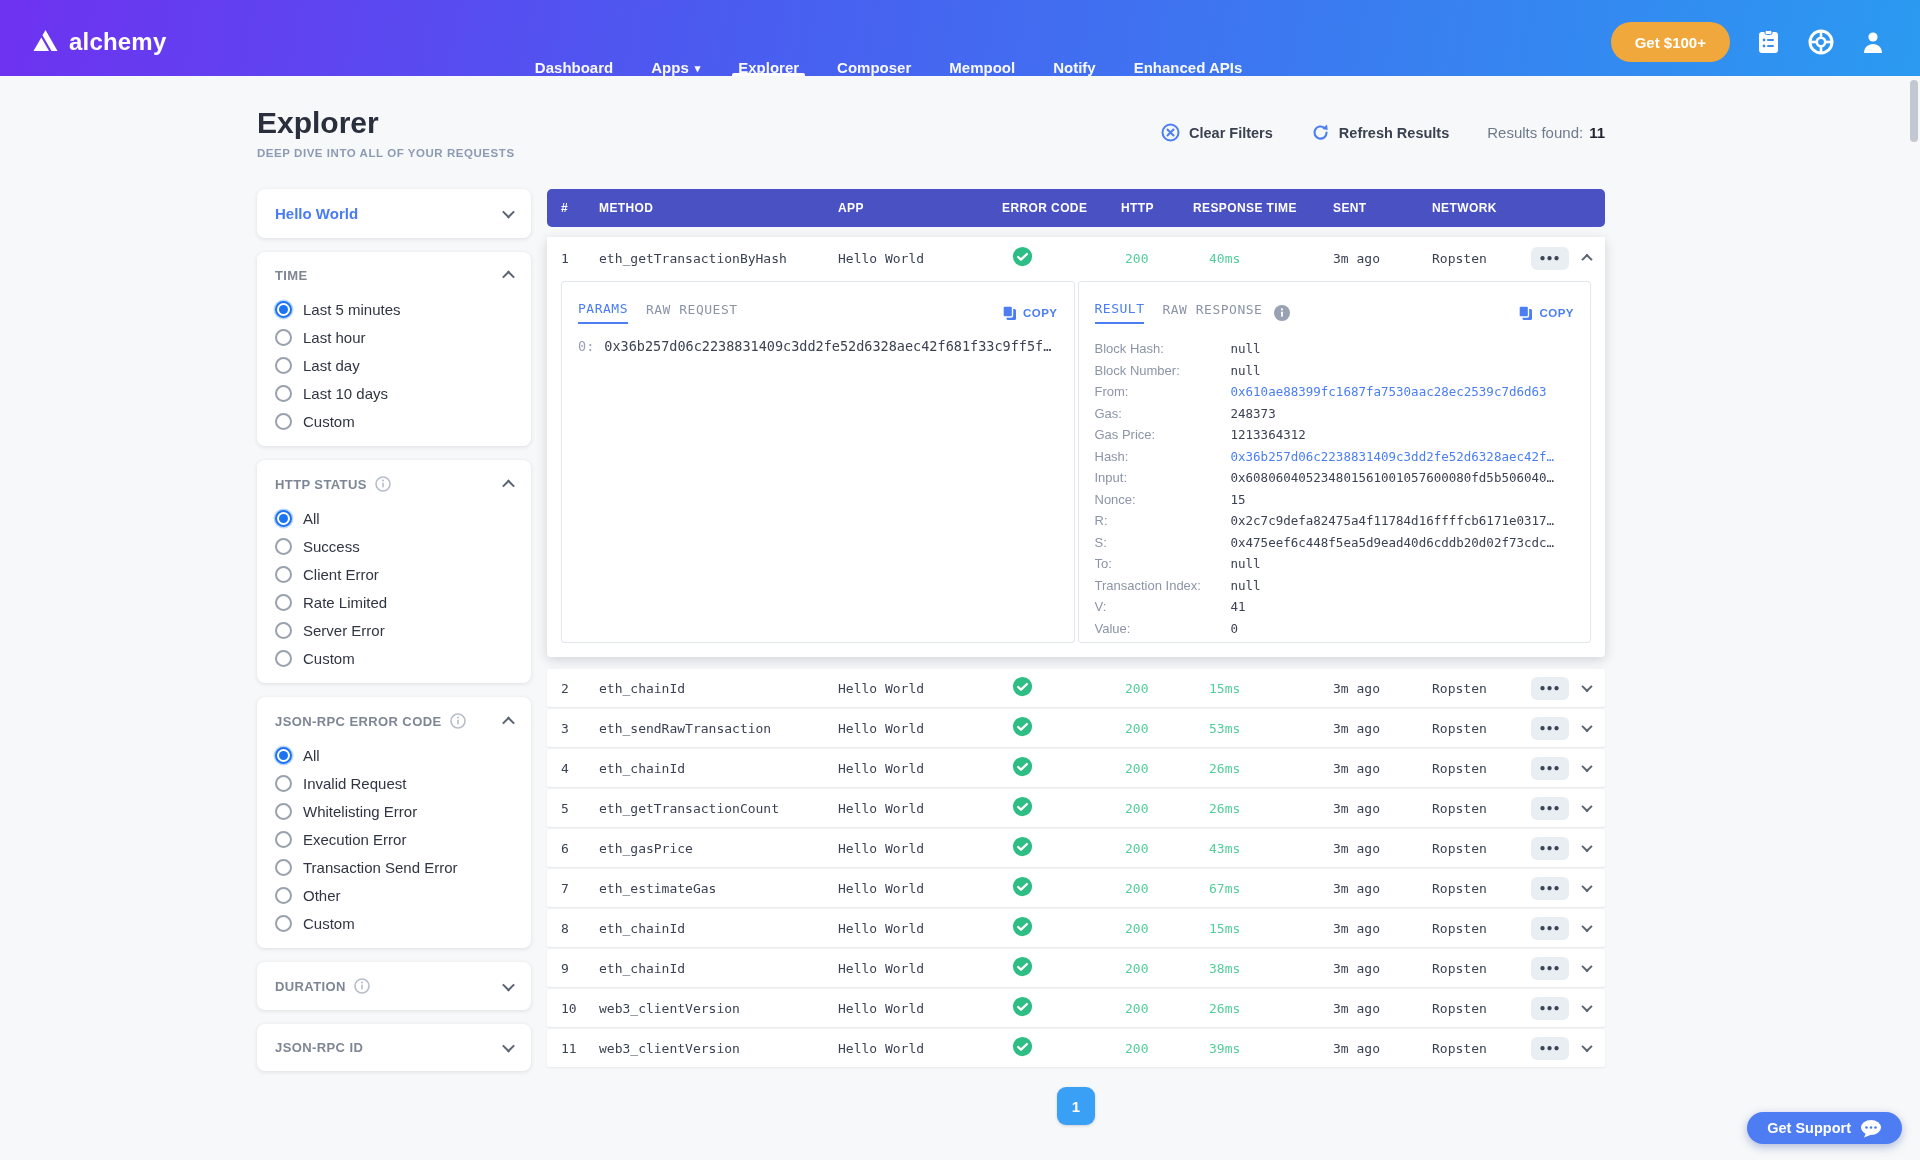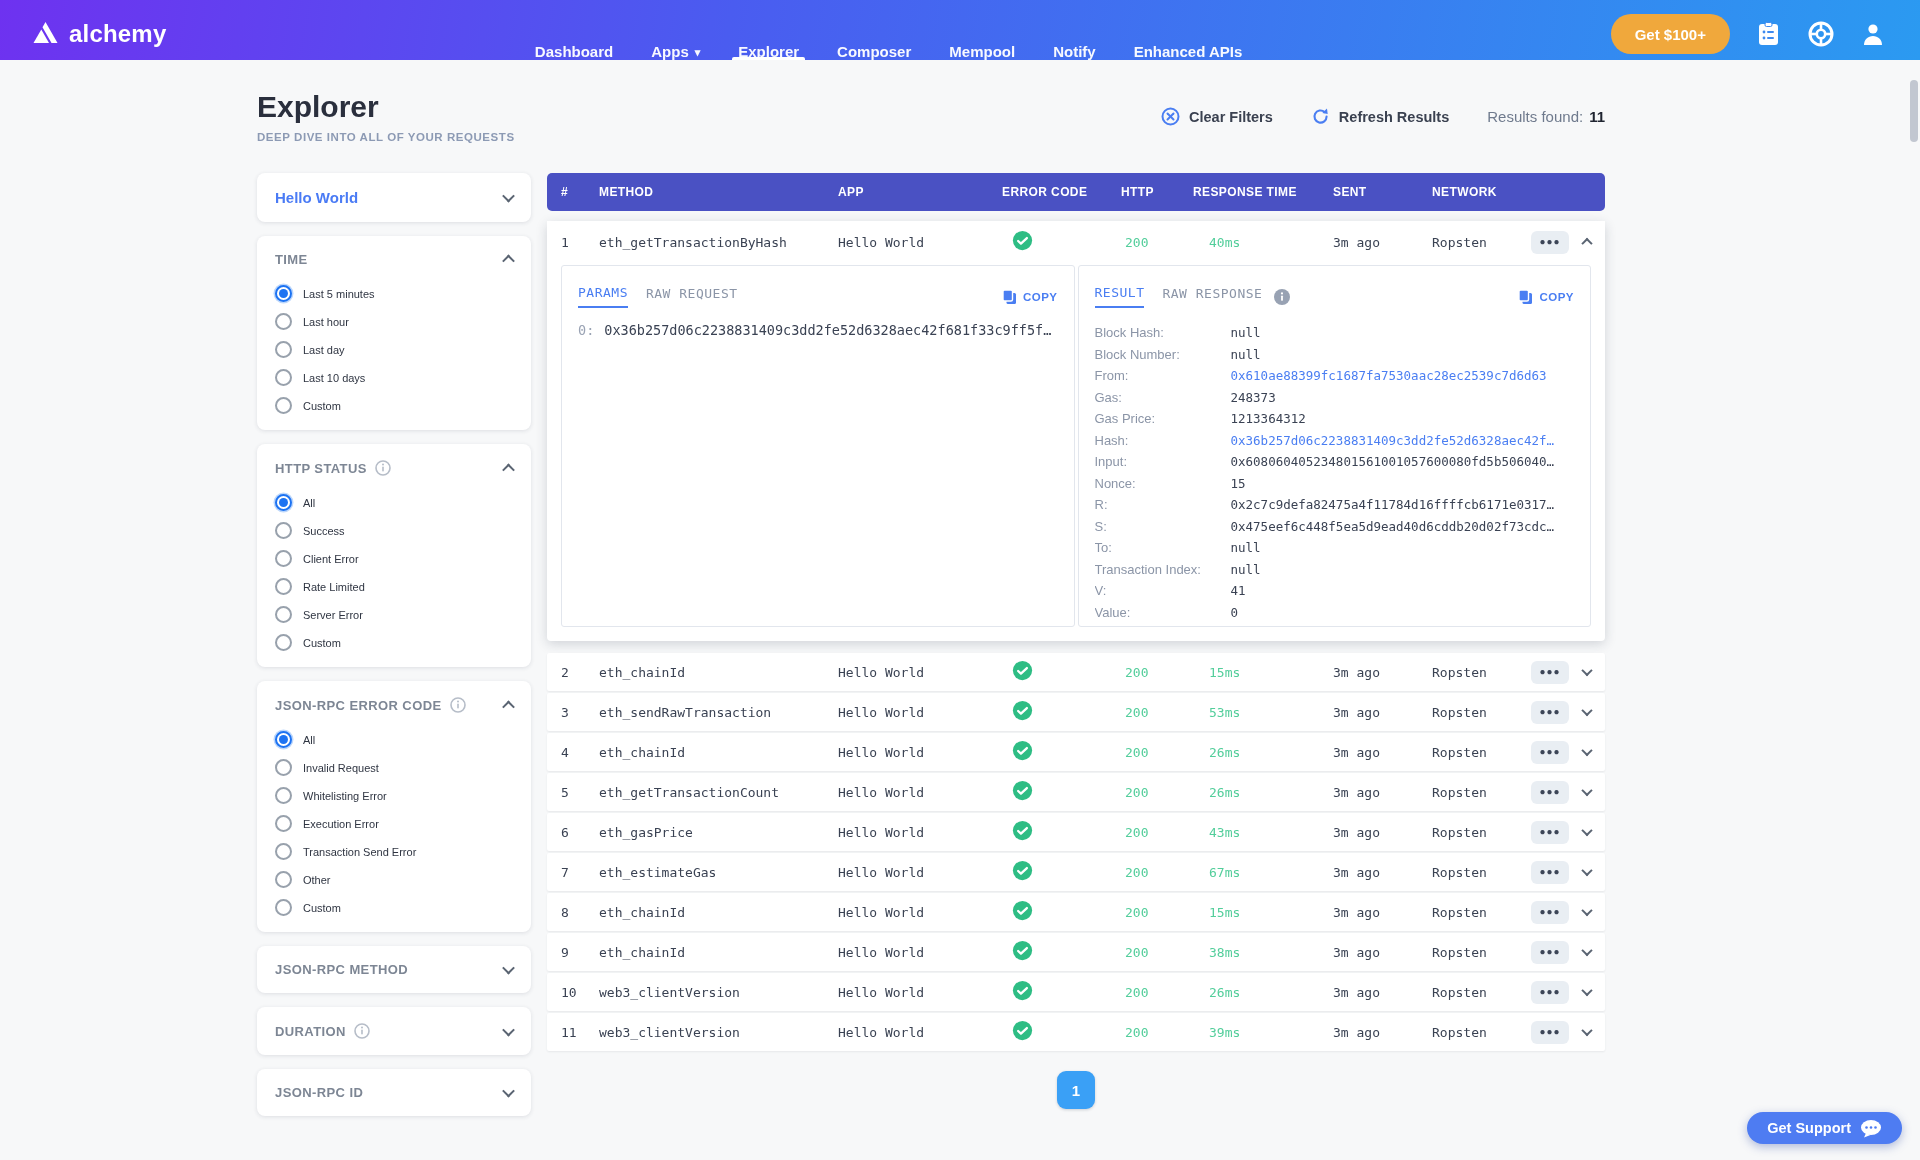--- a/index.html
+++ b/index.html
@@ -1,21 +1,21 @@
 <!DOCTYPE html>
 <html><head>
 <meta charset="utf-8">
 <style>
   * { margin:0; padding:0; box-sizing:border-box; }
   html,body { width:1920px; height:1160px; overflow:hidden; background:#f7f8f9;
     font-family:"Liberation Sans", sans-serif; color:#2f3542; }
   .mono { font-family:"DejaVu Sans Mono", monospace; }
 
   
-  .navbar { height:60px; display:flex; align-items:stretch; padding:8px 34px 0 32px;
+  .navbar { height:76px; display:flex; align-items:stretch; padding:8px 34px 0 32px;
     background:linear-gradient(100deg,#6e32f0 0%,#4a5cf0 38%,#2b9af1 100%); color:#fff; }
   .brand { display:flex; align-items:center; gap:10px; font-size:24px; font-weight:600; letter-spacing:.2px; }
   .nav-items { display:flex; align-items:flex-end; gap:14px; margin:0 auto; }
   .nav-item { position:relative; display:flex; align-items:center; gap:6px; padding:0 12px;
     font-size:15px; font-weight:600; color:rgba(255,255,255,.96); cursor:pointer; }
   .nav-item .caret { display:none; font-size:11px; margin-top:2px; }
   .nav-item.has-caret .caret { display:inline; }
   .nav-item.active::after { content:''; position:absolute; left:6px; right:6px; bottom:0;
     height:3px; background:#fff; border-radius:2px 2px 0 0; }
   .nav-right { display:flex; align-items:center; gap:26px; }
@@ -47,21 +47,21 @@
   .spacer { flex:1; }
   .chev { width:9px; height:9px; border-right:2px solid #5a6472; border-bottom:2px solid #5a6472;
     display:inline-block; }
   .chev.down { transform:rotate(45deg) translate(-1px,-1px); }
   .chev.up { transform:rotate(-135deg) translate(-1px,-1px); }
   .opts { padding:2px 18px 16px; display:flex; flex-direction:column; gap:11px; }
   .opt { display:flex; align-items:center; gap:11px; cursor:pointer; }
   .radio { width:17px; height:17px; border-radius:50%; border:2px solid #98a1ac; background:#fff; flex:none; position:relative; }
   .opt.sel .radio { border-color:#1d73f2; box-shadow:0 0 0 1.5px #bdd7fb; }
   .opt.sel .radio::after { content:''; position:absolute; inset:2px; border-radius:50%; background:#1d73f2; }
-  .opt-label { font-size:11px; color:#2f3542; }
+  .opt-label { font-size:15px; color:#2f3542; }
   .info { width:16px; height:16px; flex:none; }
 
   
   .grid { display:grid; grid-template-columns:38px 239px 164px 119px 72px 140px 99px 90px 1fr;
     align-items:center; padding:0 14px; }
   .thead { background:#4a51c3; color:#fff; height:38px; border-radius:5px;
     font-size:12px; font-weight:700; letter-spacing:.4px; }
   .trow { height:38px; background:#fff; font-size:13px; color:#3a4253; }
   .rows { display:flex; flex-direction:column; gap:2px; margin-top:12px; }
   .rows .trow { border-radius:2px; box-shadow:0 1px 2px rgba(35,45,65,.08); }
@@ -346,27 +346,20 @@
               <span class="opt-label">Other</span>
             </label>
 
             <label class="opt">
               <span class="radio"></span>
               <span class="opt-label">Custom</span>
             </label>
           </div>
       </div>
 
-      <div class="card">
-        <div class="card-head">
-          <span class="card-title">JSON-RPC METHOD</span>
-          <span class="spacer"></span>
-            <span class="chev down"></span>
-        </div>
-      </div>
 
       <div class="card">
         <div class="card-head">
           <span class="card-title">DURATION</span>
           <svg class="info" viewBox="0 0 16 16">
             <circle cx="8" cy="8" r="7" fill="none" stroke="#b6bdc8" stroke-width="1.6"></circle>
             <circle cx="8" cy="4.6" r="1" fill="#b6bdc8"></circle>
               <rect x="7.2" y="6.6" width="1.6" height="5" rx="0.8" fill="#b6bdc8"></rect>
           </svg>
           <span class="spacer"></span>

